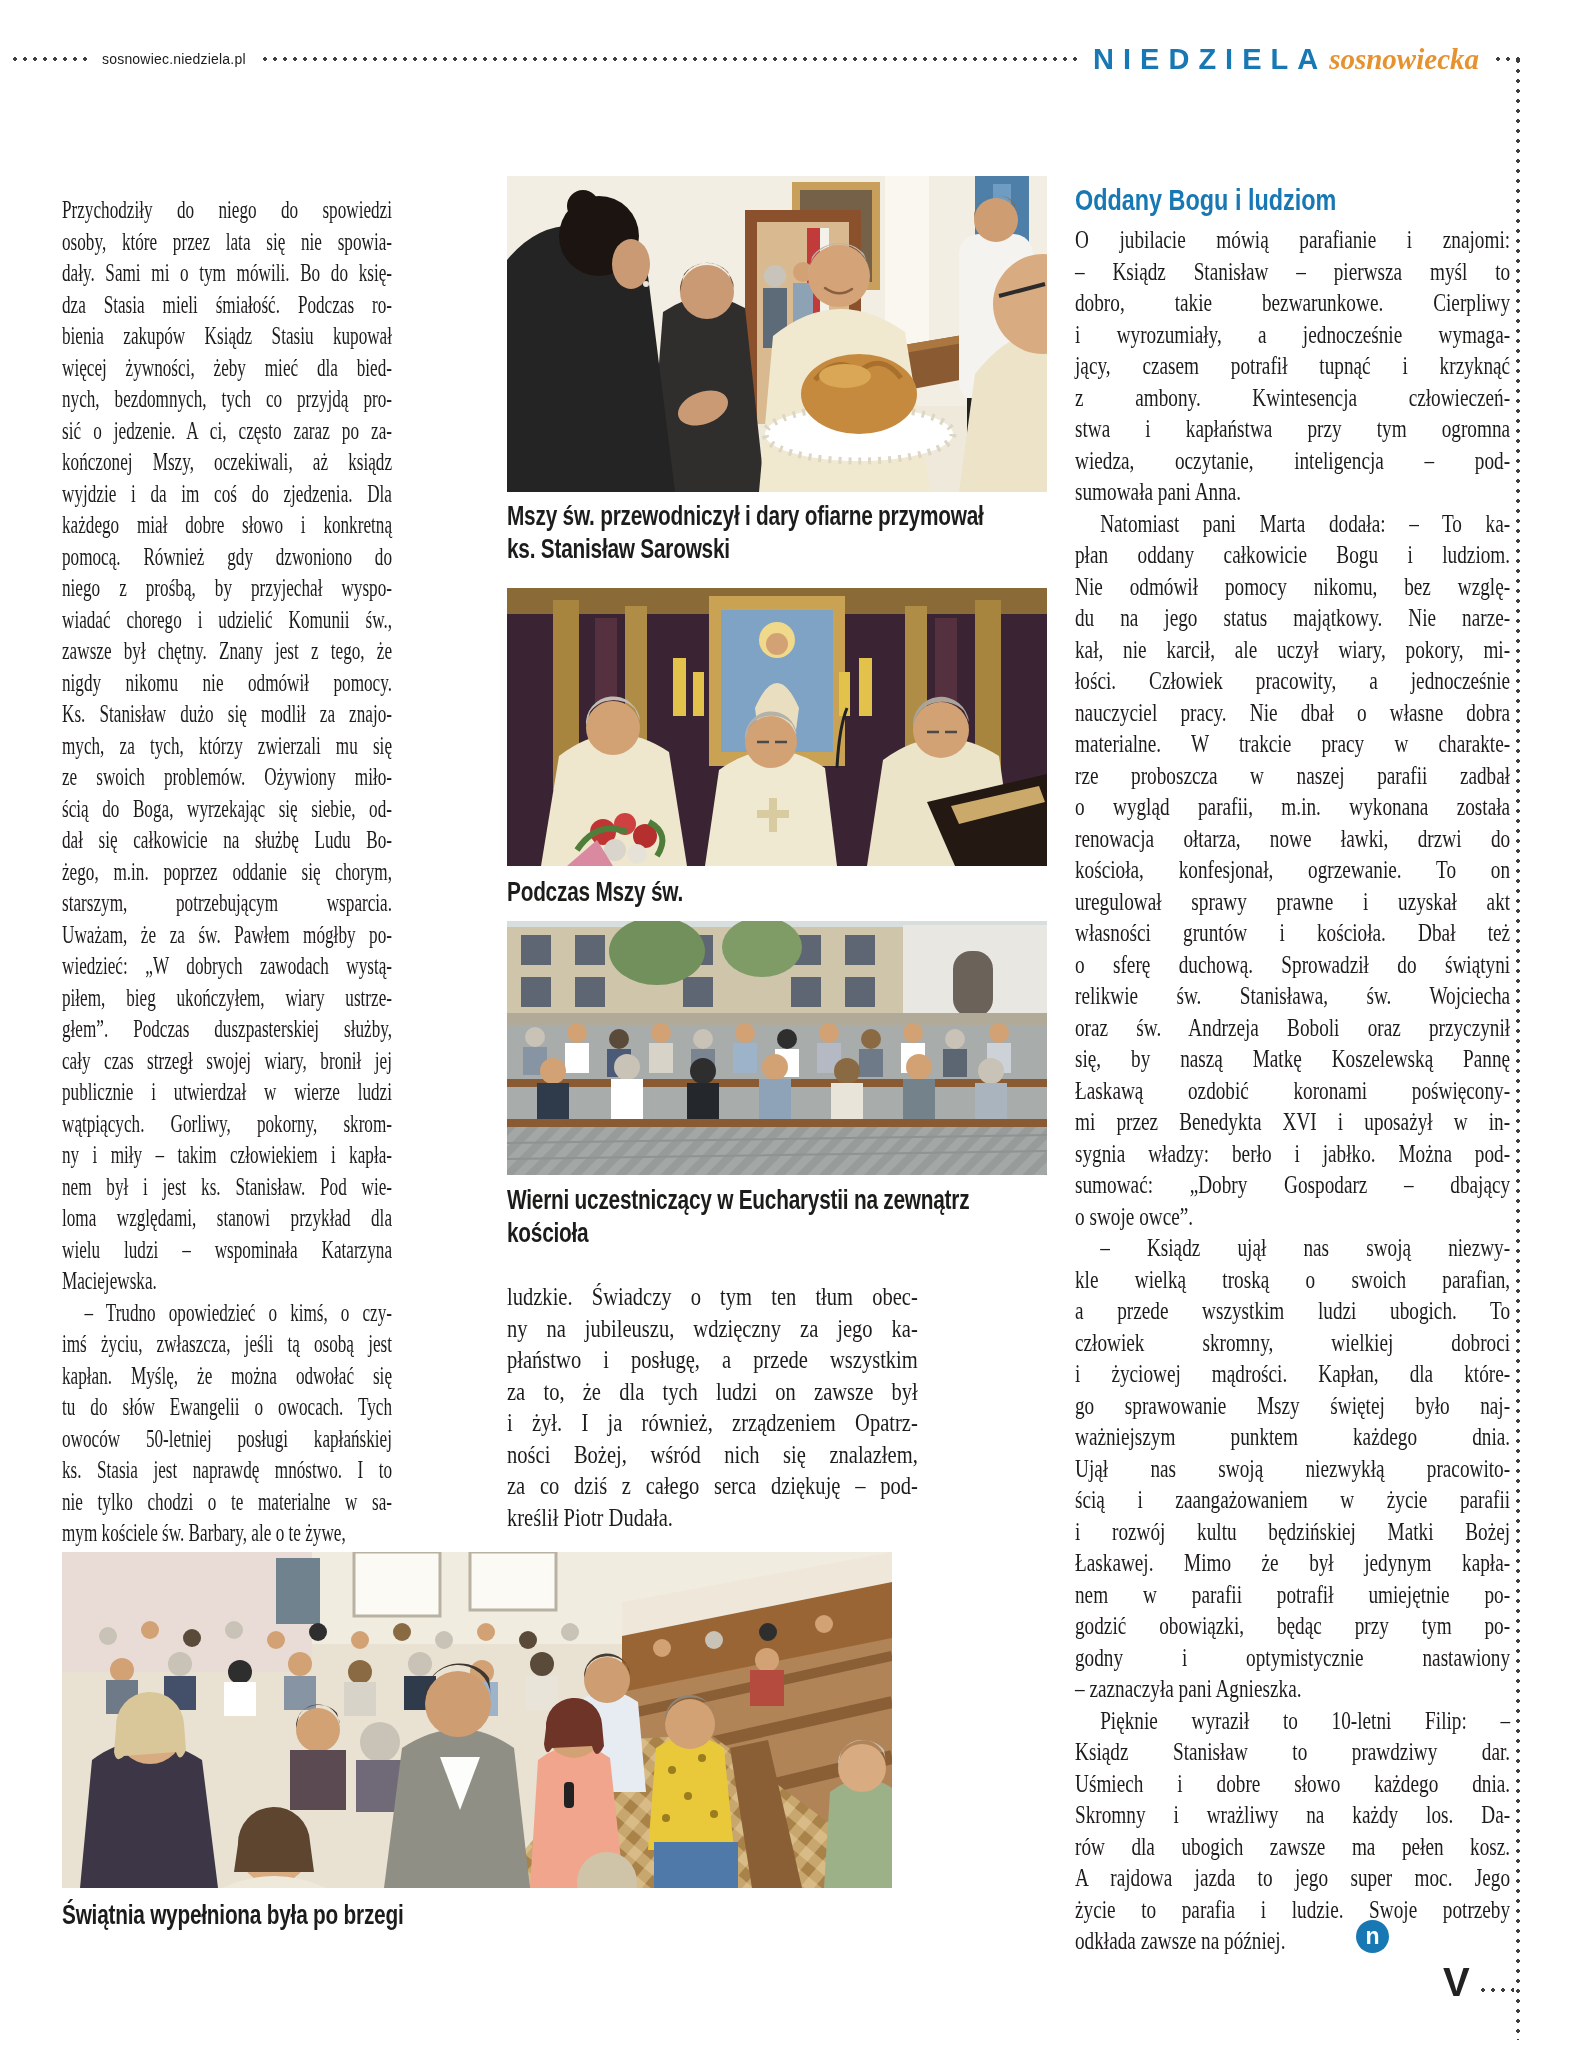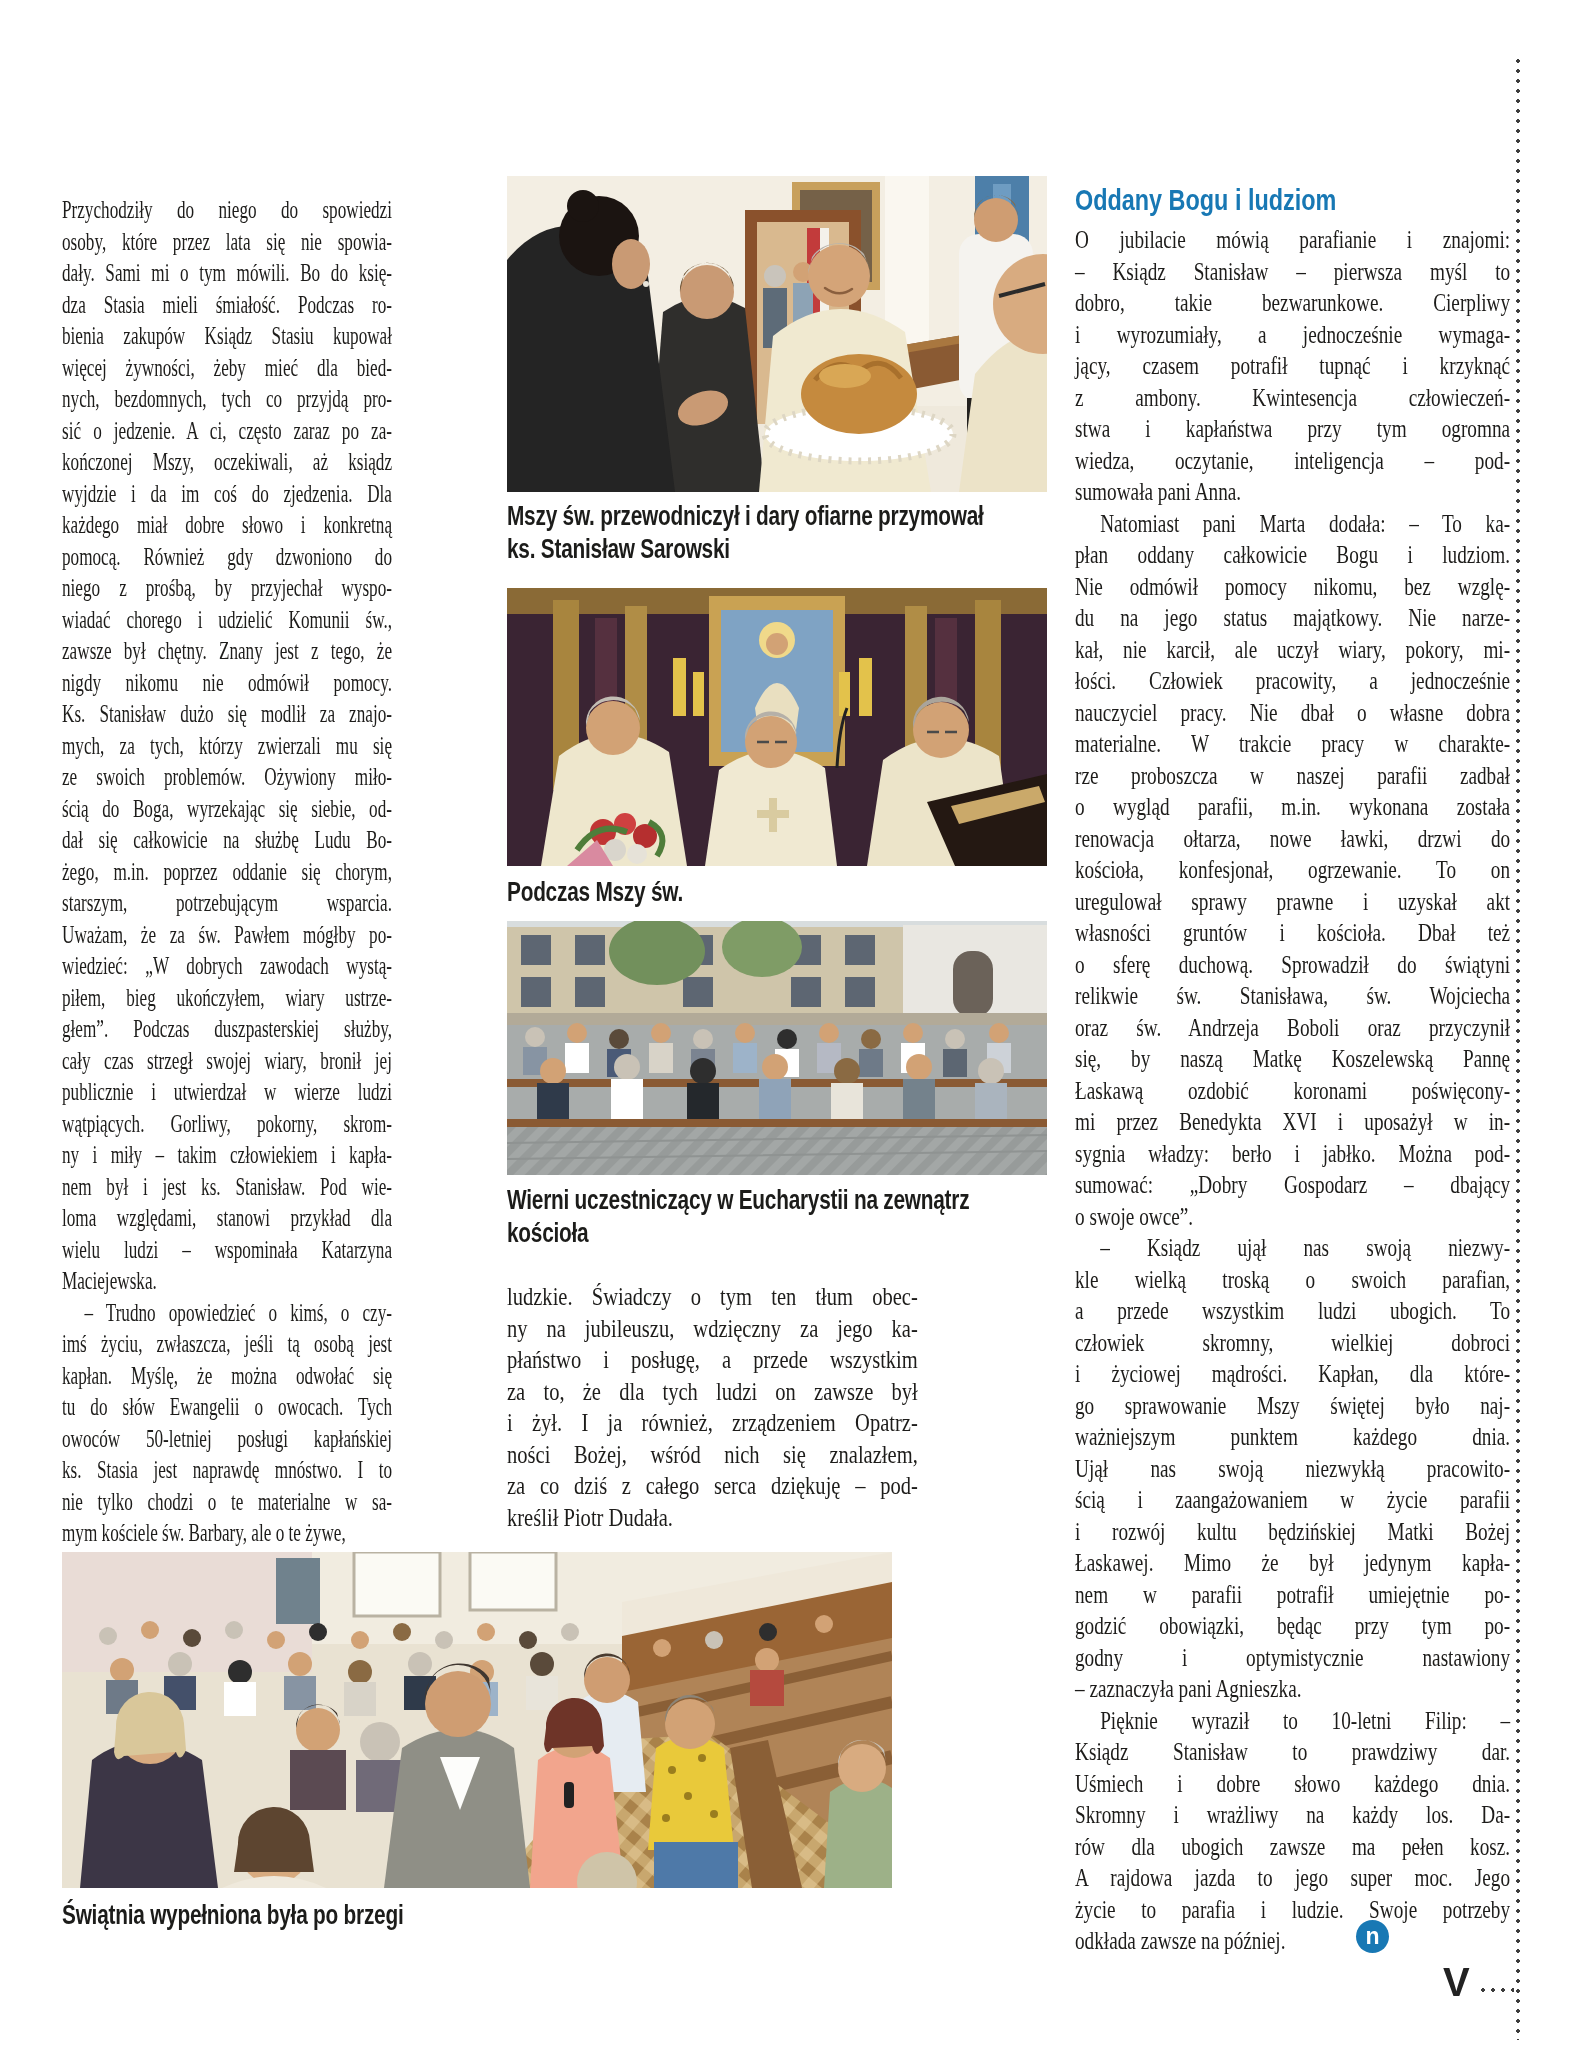--- a/index.html
+++ b/index.html
@@ -39,20 +39,30 @@
         font-weight:700;font-size:40px;color:#222;}
   .nmark{position:absolute;left:1356px;top:1920px;width:33px;height:33px;border-radius:50%;
          background:#1878b4;color:#fff;font-family:"Liberation Sans",sans-serif;font-weight:700;
          font-size:23px;display:flex;align-items:center;justify-content:center;line-height:1;}
 </style>
 </head>
 <body>
 
 <div class="page">
 
+  <div class="hdr">
+    <div class="dots-h d1"></div>
+    <div class="site">sosnowiec.niedziela.pl</div>
+    <div class="dots-h d2"></div>
+    <div class="mast">
+      <span class="nz">NIEDZIELA</span>
+      <span class="ed">sosnowiecka</span>
+    </div>
+    <div class="dots-h d3"></div>
+  </div>
   <div class="dots-v" style="left:1516px;top:56px;height:1984px;"></div>
 
   <div id="leftcol" class="tcol">
       <div class="tl">Przychodziły do niego do spowiedzi</div>
       <div class="tl">osoby, które przez lata się nie spowia-</div>
       <div class="tl">dały. Sami mi o tym mówili. Bo do księ-</div>
       <div class="tl">dza Stasia mieli śmiałość. Podczas ro-</div>
       <div class="tl">bienia zakupów Ksiądz Stasiu kupował</div>
       <div class="tl">więcej żywności, żeby mieć dla bied-</div>
       <div class="tl">nych, bezdomnych, tych co przyjdą pro-</div>

